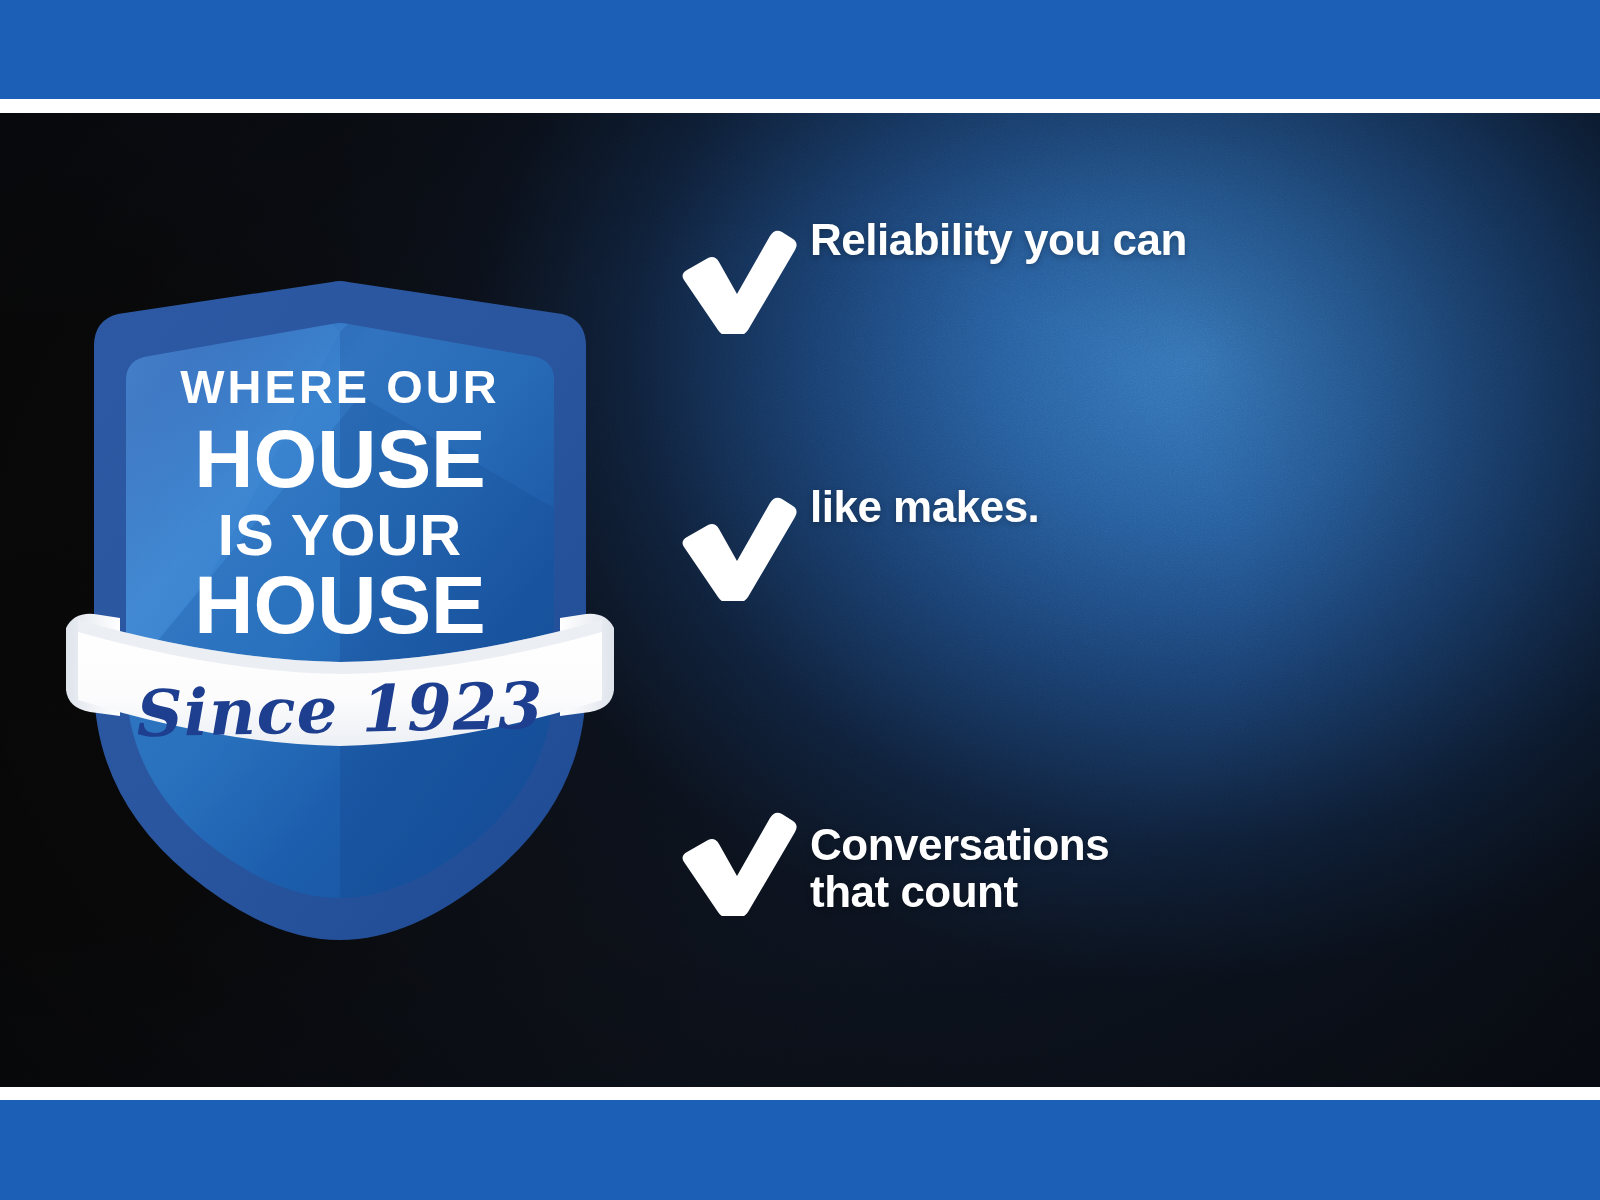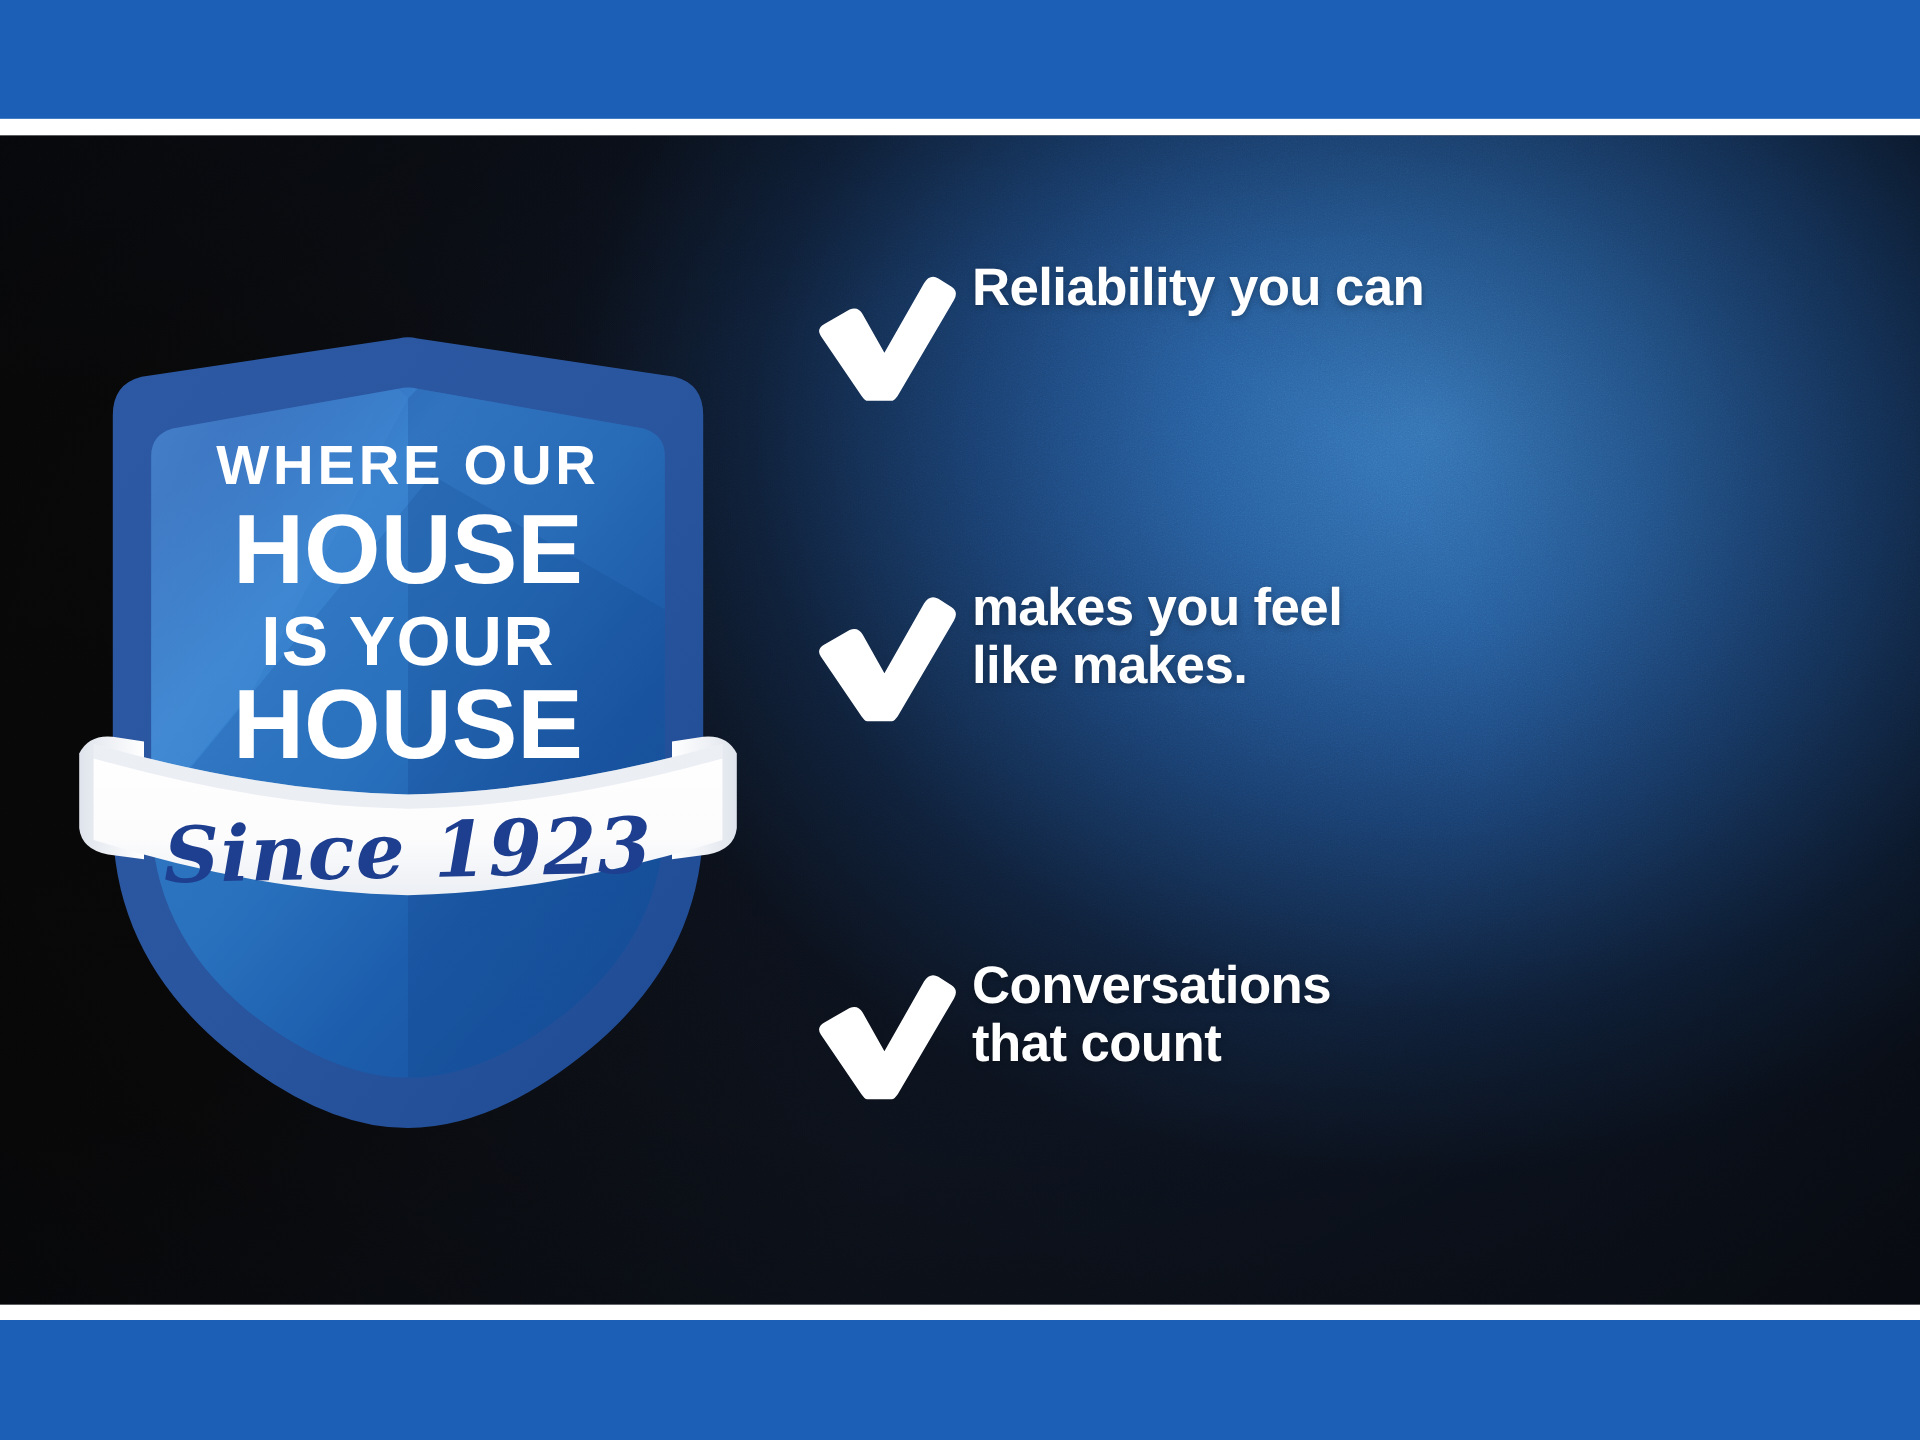--- a/index.html
+++ b/index.html
@@ -130,21 +130,21 @@
     width: 880px;
   }
   .benefit {
     position: absolute;
     left: 0;
     display: flex;
     align-items: flex-start;
   }
   .b1 { top: 0px; }
   .b2 { top: 267px; }
-  .b3 { top: 582px; }
+  .b3 { top: 582px; align-items: flex-end; }
 
   .check {
     width: 150px;
     flex: 0 0 150px;
     padding-top: 6px;
   }
   .check svg { display: block; width: 140px; height: 120px; }
 
   .benefit-text {
     color: #ffffff;
@@ -290,21 +290,20 @@
 
       <div class="benefit b2">
         <div class="check">
           <svg viewBox="0 0 140 120">
             <path d="M 24 66 Q 20 60 27 56 L 48 44 Q 55 41 59 48 L 77 80 L 110 22
                      Q 115 14 122 18 L 133 25 Q 139 29 135 36 L 88 116
                      Q 84 122 77 122 L 68 122 Q 62 122 58 116 Z" fill="#ffffff"></path>
           </svg>
         </div>
         <div class="benefit-text">
-          <span>makes you feel</span>
           <span>like makes.</span>
         </div>
       </div>
 
       <div class="benefit b3">
         <div class="check">
           <svg viewBox="0 0 140 120">
             <path d="M 24 66 Q 20 60 27 56 L 48 44 Q 55 41 59 48 L 77 80 L 110 22
                      Q 115 14 122 18 L 133 25 Q 139 29 135 36 L 88 116
                      Q 84 122 77 122 L 68 122 Q 62 122 58 116 Z" fill="#ffffff"></path>

